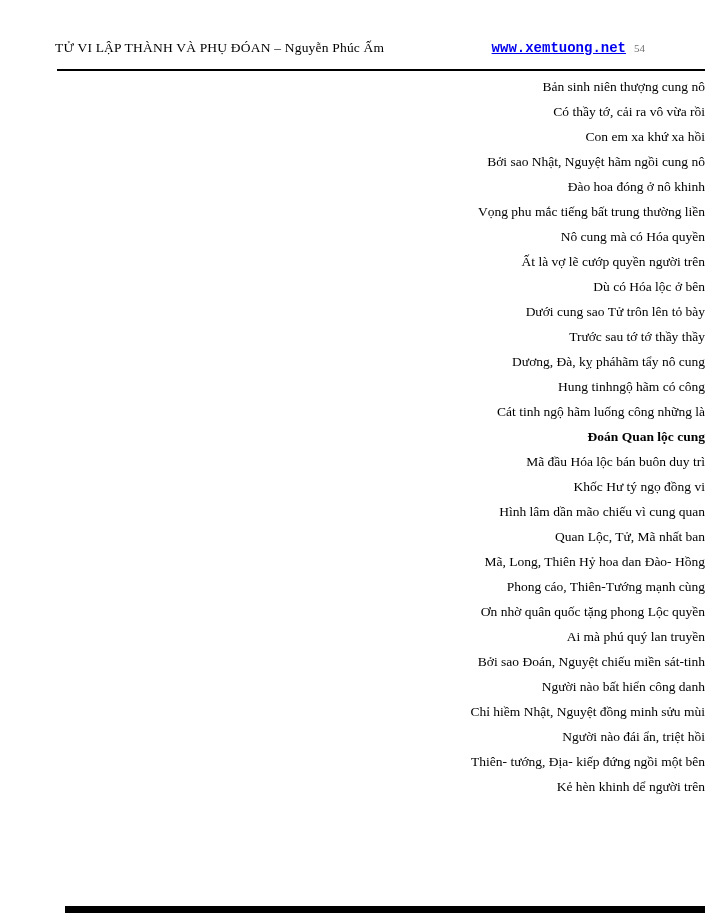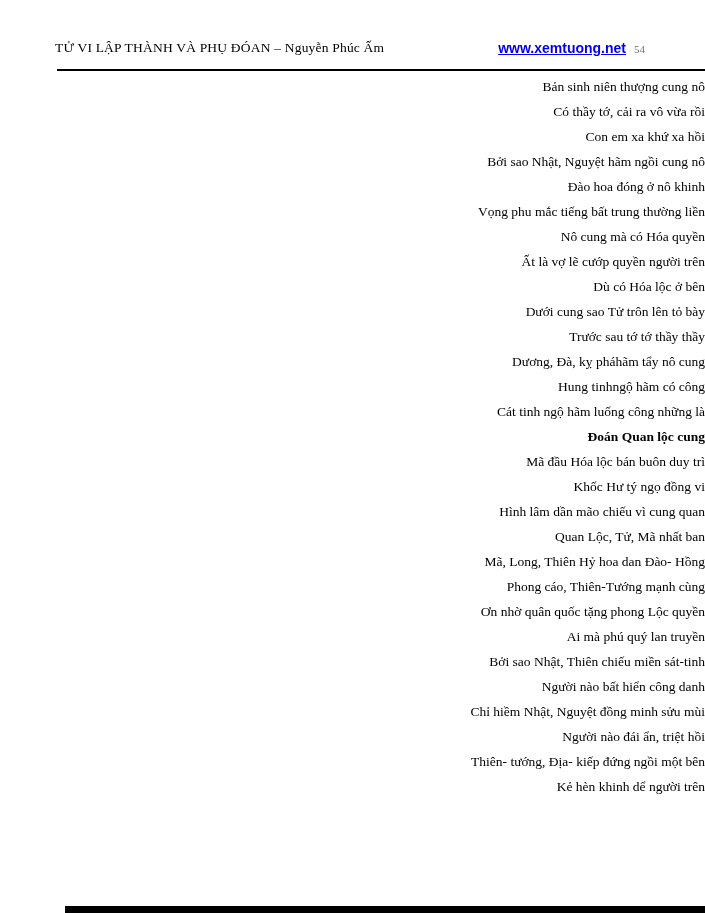--- a/index.html
+++ b/index.html
@@ -23,21 +23,21 @@
     align-items: flex-start;
     justify-content: space-between;
     white-space: nowrap;
   }
   .header-title {
     font-size: 13.5px;
     letter-spacing: 0.2px;
   }
   .header-right { display: flex; align-items: baseline; gap: 8px; }
   .site-link {
-    font-family: Liberation Sans, sans-serif;
+    font-family: Liberation Mono, monospace;
     font-weight: bold;
     font-size: 14px;
     color: #0000EE;
     text-decoration: underline;
     cursor: pointer;
   }
   .page-number { font-size: 11px; color: #737373; }
 
   .header-rule {
     position: absolute;
@@ -104,21 +104,21 @@
     <div class="poem-line">Cát tinh ngộ hãm luống công những là</div>
     <div class="poem-line bold">Đoán Quan lộc cung</div>
     <div class="poem-line">Mã đầu Hóa lộc bán buôn duy trì</div>
     <div class="poem-line">Khốc Hư tý ngọ đồng vi</div>
     <div class="poem-line">Hình lâm dần mão chiếu vì cung quan</div>
     <div class="poem-line">Quan Lộc, Tử, Mã nhất ban</div>
     <div class="poem-line">Mã, Long, Thiên Hỷ hoa dan Đào- Hồng</div>
     <div class="poem-line">Phong cáo, Thiên-Tướng mạnh cùng</div>
     <div class="poem-line">Ơn nhờ quân quốc tặng phong Lộc quyền</div>
     <div class="poem-line">Ai mà phú quý lan truyền</div>
-    <div class="poem-line">Bởi sao Nhật, Thiên chiếu miền sát-tinh</div>
+    <div class="poem-line">Bởi sao Đoán, Nguyệt chiếu miền sát-tinh</div>
     <div class="poem-line">Người nào bất hiển công danh</div>
     <div class="poem-line">Chỉ hiềm Nhật, Nguyệt đồng minh sửu mùi</div>
     <div class="poem-line">Người nào đái ẩn, triệt hồi</div>
     <div class="poem-line">Thiên- tướng, Địa- kiếp đứng ngồi một bên</div>
     <div class="poem-line">Kẻ hèn khinh dể người trên</div>
   </div>
 
   <div class="footer-bar"></div>
 
 </div>

